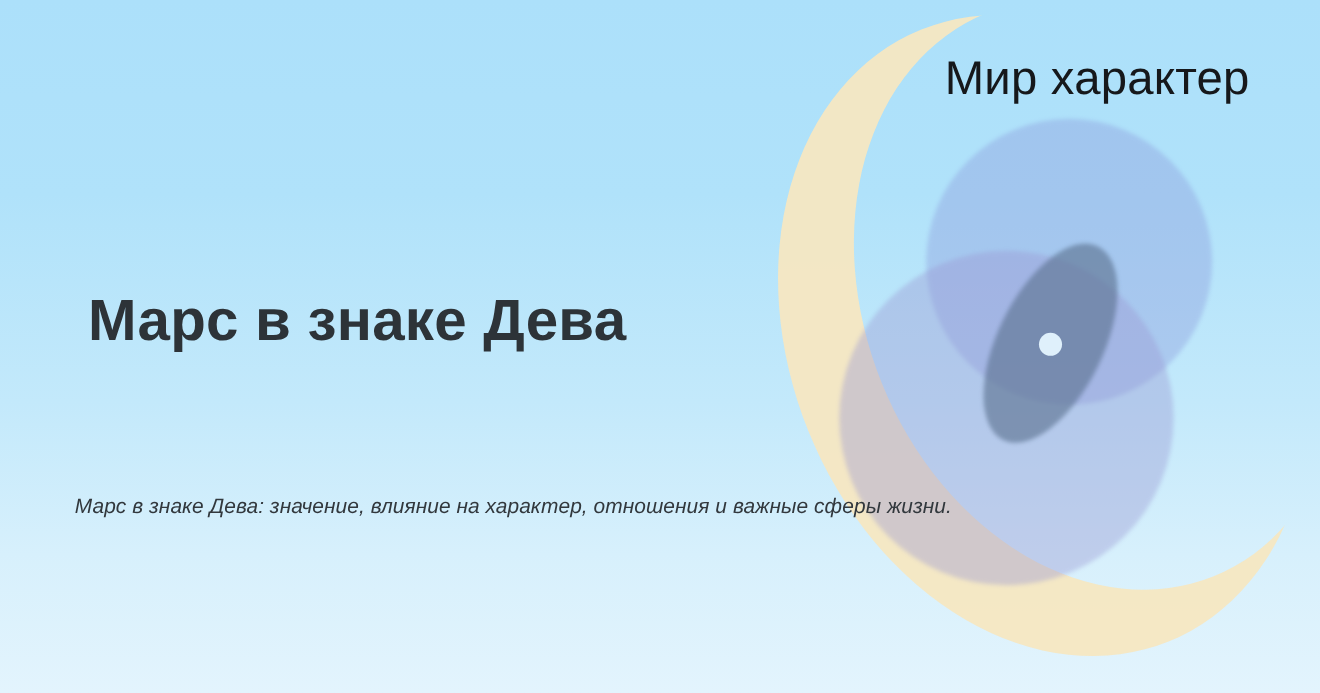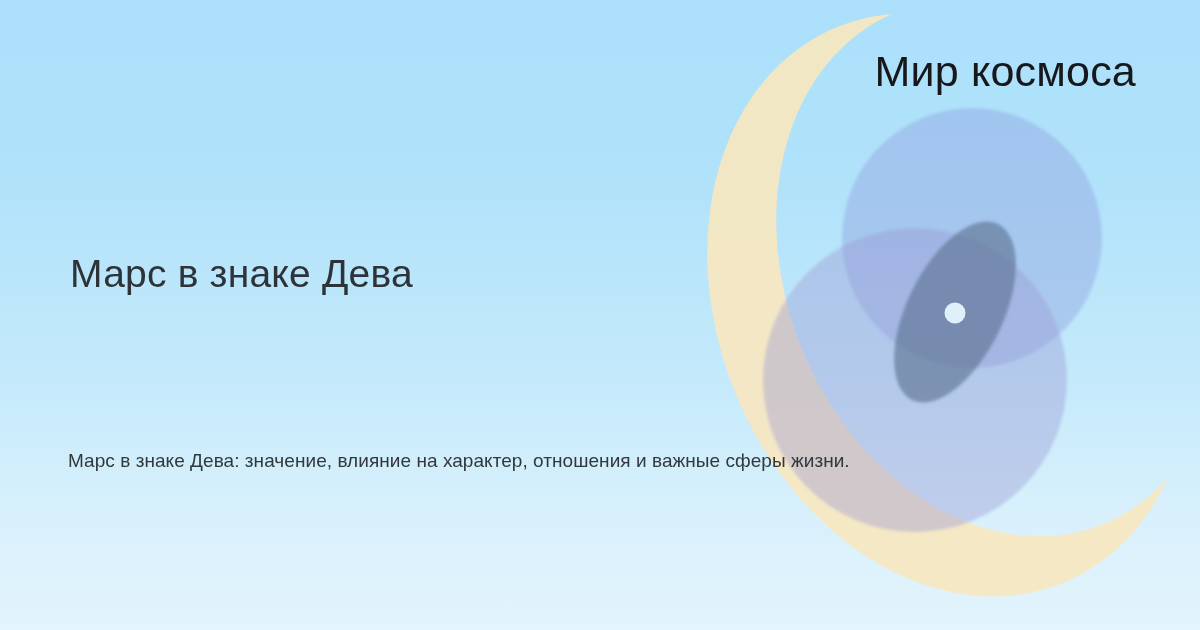--- a/index.html
+++ b/index.html
@@ -71,41 +71,42 @@
     color: #23272b;
     line-height: 1.1;
     white-space: nowrap;
   }
 
   
   .headline {
     position: absolute;
     left: 68px;
     top: 249px;
-    margin: 2px;
+    margin: 12px;
     max-width: 700px;
-    font-size: 39px;
-    font-weight: 400;
+    font-size: 53px;
+    font-weight: 700;
     line-height: 1.18;
     letter-spacing: 0.2px;
     color: #2d3338;
   }
 
   
   .description {
     position: absolute;
     left: 68px;
     top: 447px;
     margin: 0;
     max-width: 1010px;
     font-size: 19px;
     font-weight: 400;
     line-height: 1.45;
     letter-spacing: 0.05px;
     color: #32383d;
+    font-style: italic;
   }
 </style>
 </head>
 <body>
 
 <div class="og-card">
 
   <div class="art-layer">
     <svg class="art-svg" viewBox="0 0 1200 630" xmlns="http://www.w3.org/2000/svg">
       <defs>
@@ -136,20 +137,20 @@
         <circle cx="915" cy="380" r="152" fill="#9b9ad4" opacity="0.40" filter="url(#soft-blur-lite)"></circle>
 
         <ellipse cx="955" cy="312" rx="48" ry="98" transform="rotate(26 955 312)" fill="#5c7290" opacity="0.62" filter="url(#soft-blur-lite)"></ellipse>
 
         <circle cx="955" cy="313" r="10.5" fill="#dff0fb"></circle>
       </g>
     </svg>
   </div>
 
   <div class="brand">
-    <span class="brand-name">Мир космоса</span>
+    <span class="brand-name">Мир характер</span>
   </div>
 
   <h1 class="headline">Марс в знаке Дева</h1>
 
   <p class="description">Марс в знаке Дева: значение, влияние на характер, отношения и важные сферы жизни.</p>
 
 </div>
 
 </body></html>

